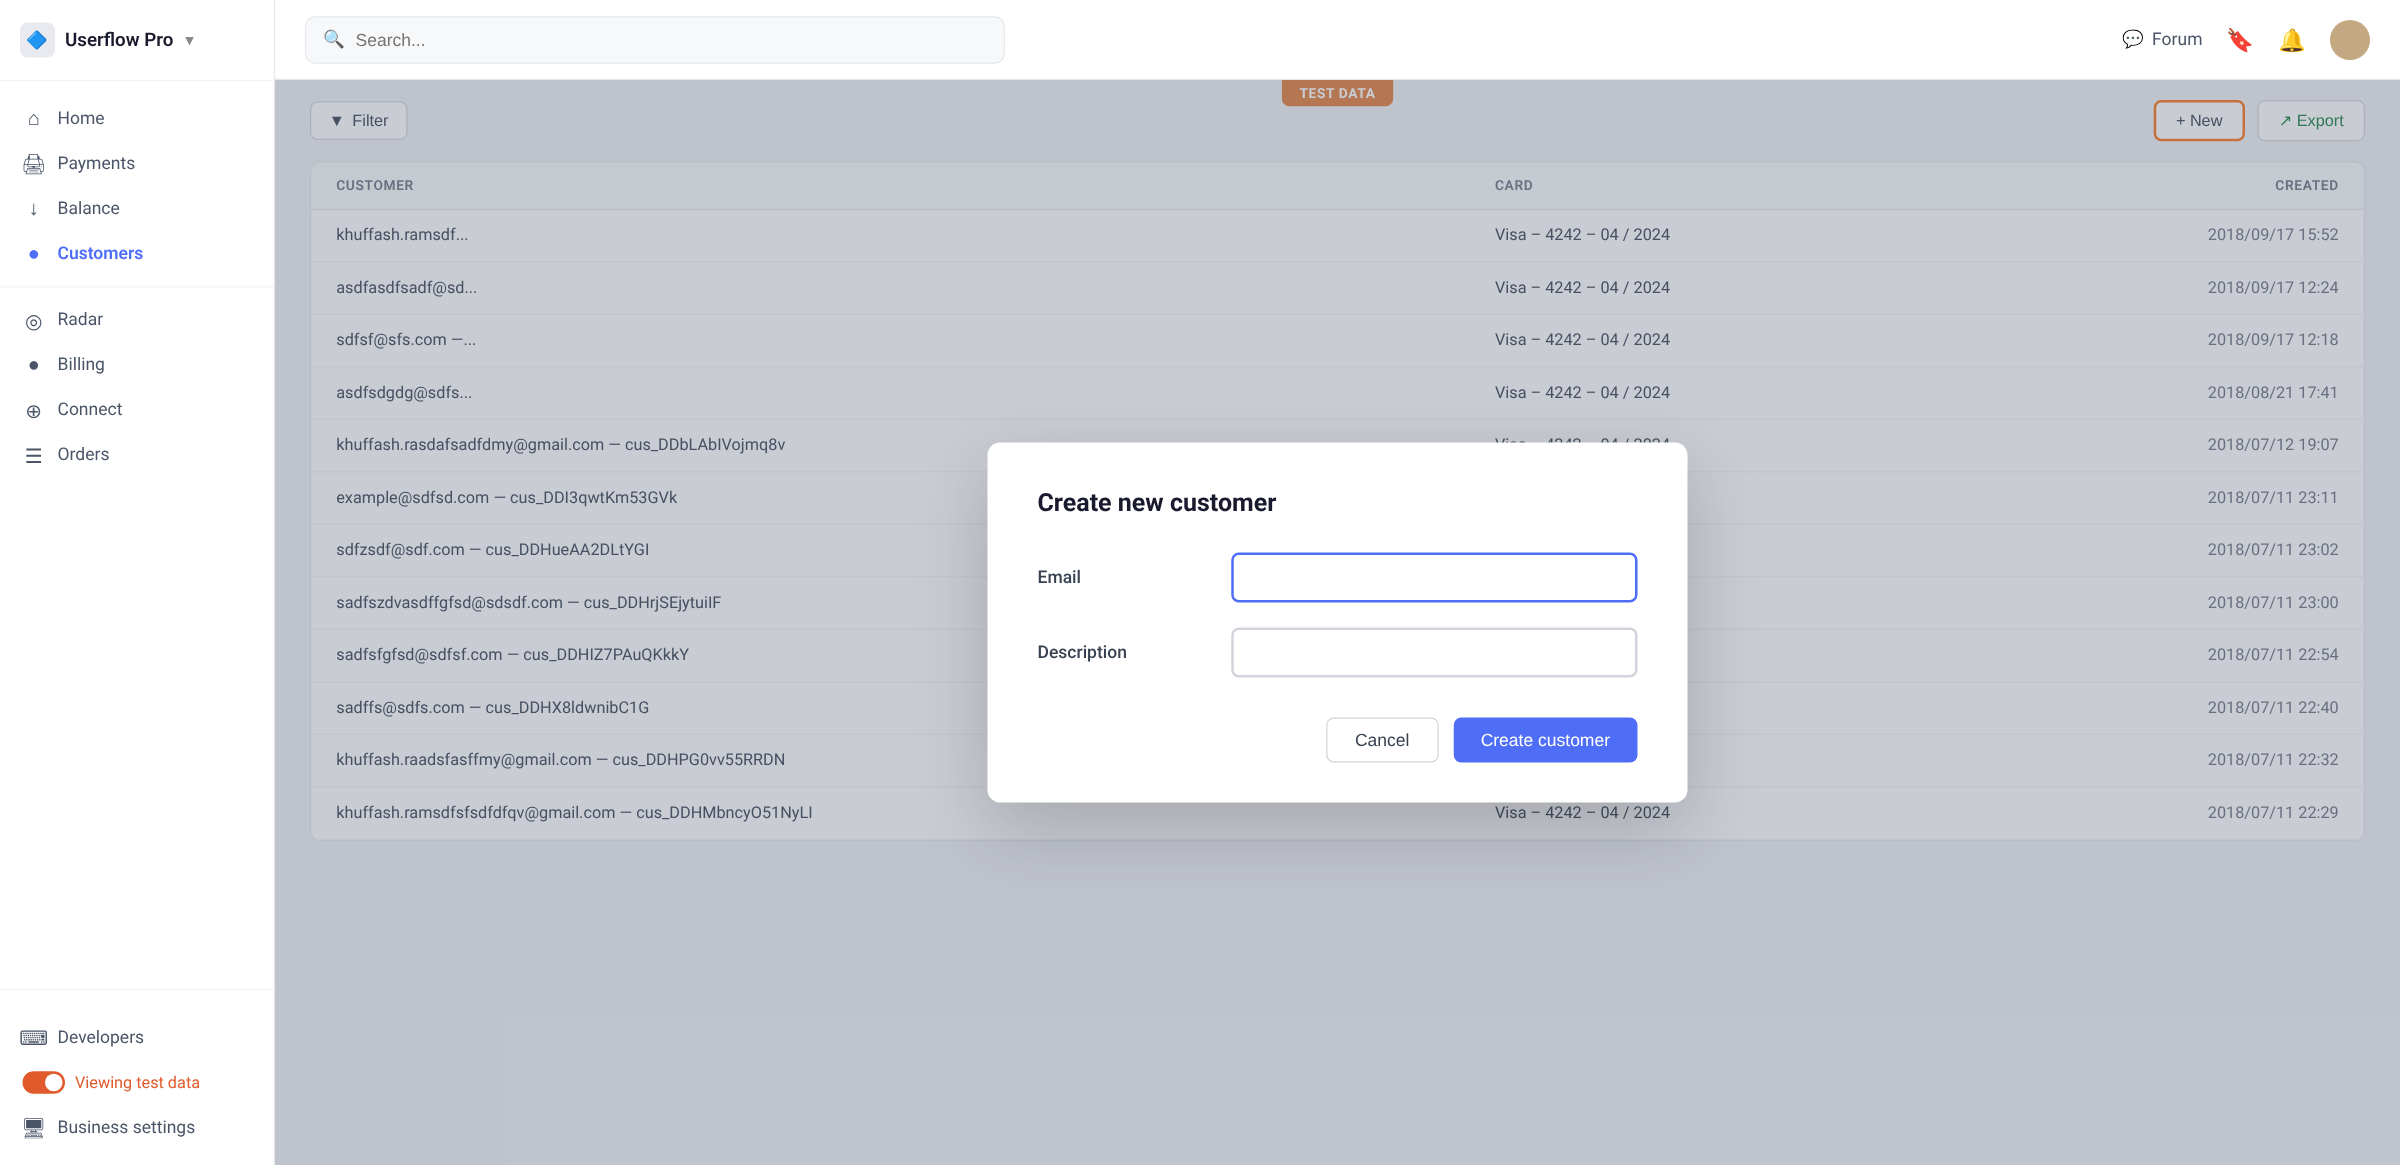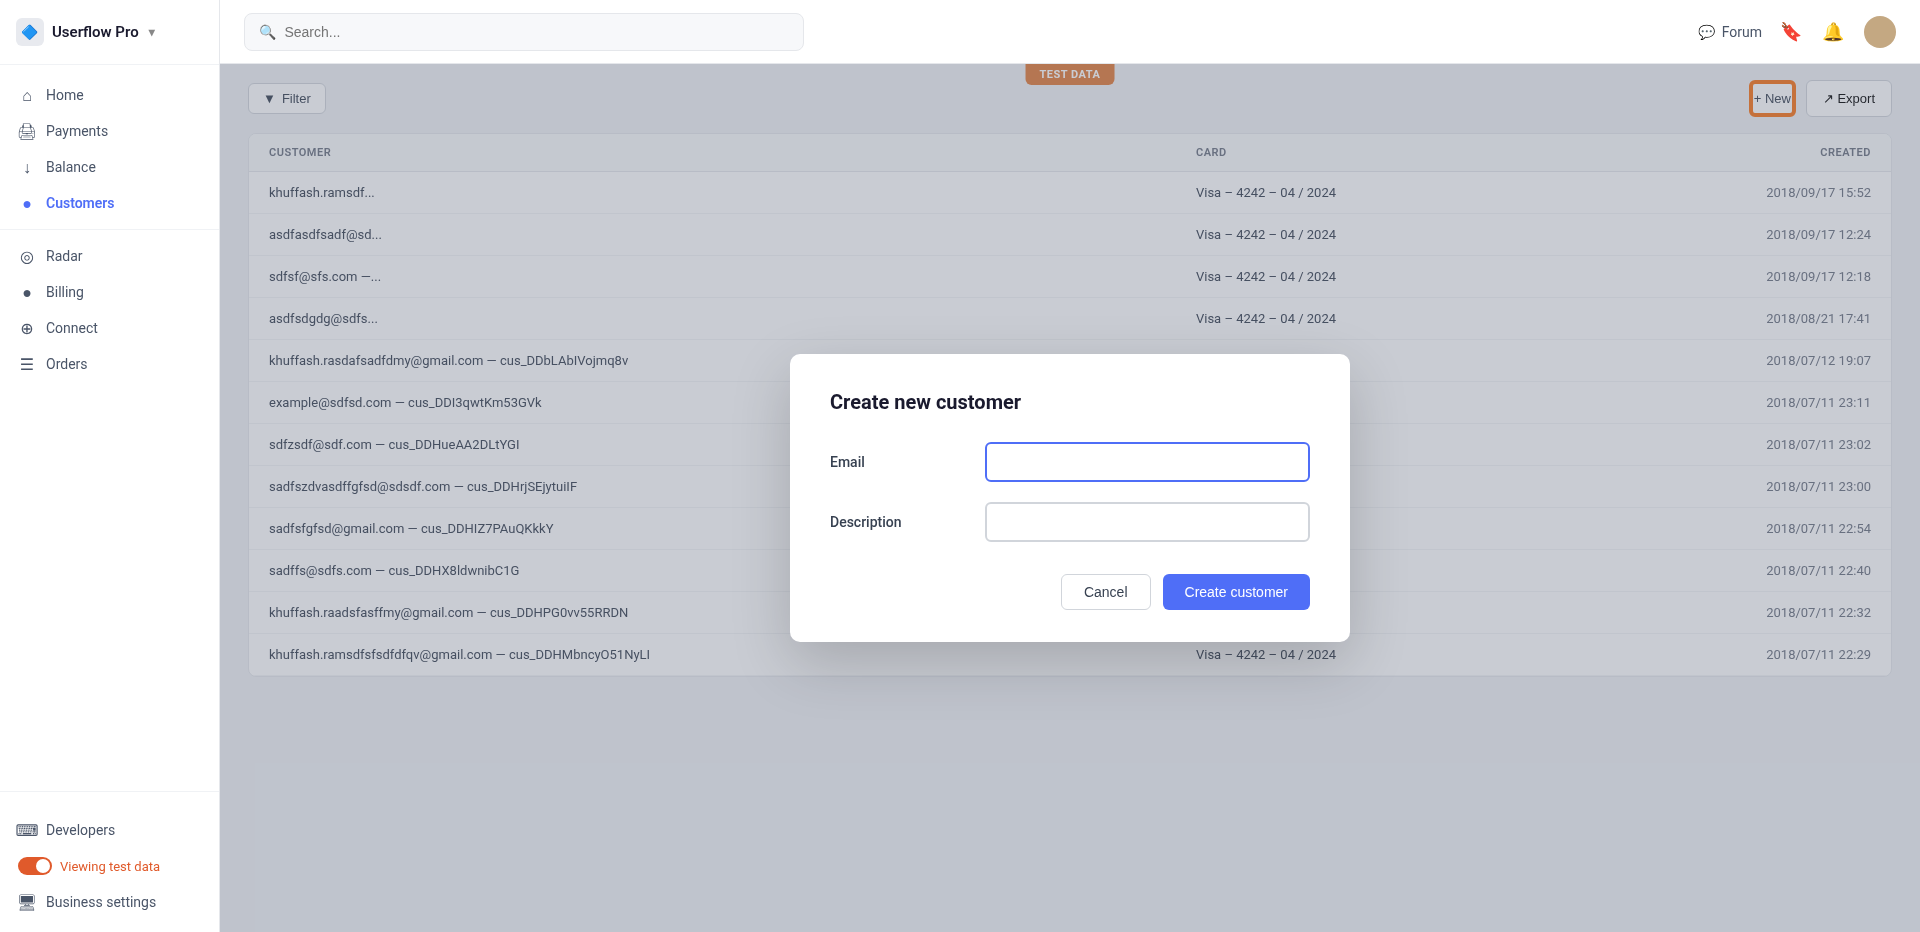--- a/index.html
+++ b/index.html
@@ -146,35 +146,35 @@
       border-radius: 6px;
       padding: 7px 14px;
       font-size: 13px;
       color: #374151;
       cursor: pointer;
     }
     .toolbar-right { display: flex; gap: 10px; }
     .btn-new {
       display: flex; align-items: center; gap: 6px;
       background: white;
-      border: 4px solid #f97316;
-      border-radius: 6px;
-      padding: 7px 1px;
+      border: 2px solid #f97316;
+      border-radius: 6px;
+      padding: 7px 16px;
       font-size: 13px;
       color: #374151;
       cursor: pointer;
     }
     .btn-export {
       display: flex; align-items: center; gap: 6px;
       background: white;
       border: 1px solid #d1d5db;
       border-radius: 6px;
       padding: 7px 16px;
       font-size: 13px;
-      color: #000000;
+      color: #15803d;
       cursor: pointer;
     }
 
     
     .table-container {
       background: white;
       margin: 0 28px;
       border-radius: 8px;
       border: 1px solid #e5e7eb;
       overflow: hidden;
@@ -427,21 +427,21 @@
       <td>sdfzsdf@sdf.com — cus_DDHueAA2DLtYGI</td>
       <td class="card-info">Visa – 4242 – 04 / 2024</td>
       <td>2018/07/11 23:02</td>
     </tr>
             <tr>
       <td>sadfszdvasdffgfsd@sdsdf.com — cus_DDHrjSEjytuiIF</td>
       <td class="card-info">Visa – 4242 – 04 / 2024</td>
       <td>2018/07/11 23:00</td>
     </tr>
             <tr>
-      <td>sadfsfgfsd@gmail.com — cus_DDHIZ7PAuQKkkY</td>
+      <td>sadfsfgfsd@sdfsf.com — cus_DDHIZ7PAuQKkkY</td>
       <td class="card-info">Visa – 4242 – 04 / 2024</td>
       <td>2018/07/11 22:54</td>
     </tr>
             <tr>
       <td>sadffs@sdfs.com — cus_DDHX8ldwnibC1G</td>
       <td class="card-info">Visa – 4242 – 04 / 2024</td>
       <td>2018/07/11 22:40</td>
     </tr>
             <tr>
       <td>khuffash.raadsfasffmy@gmail.com — cus_DDHPG0vv55RRDN</td>

